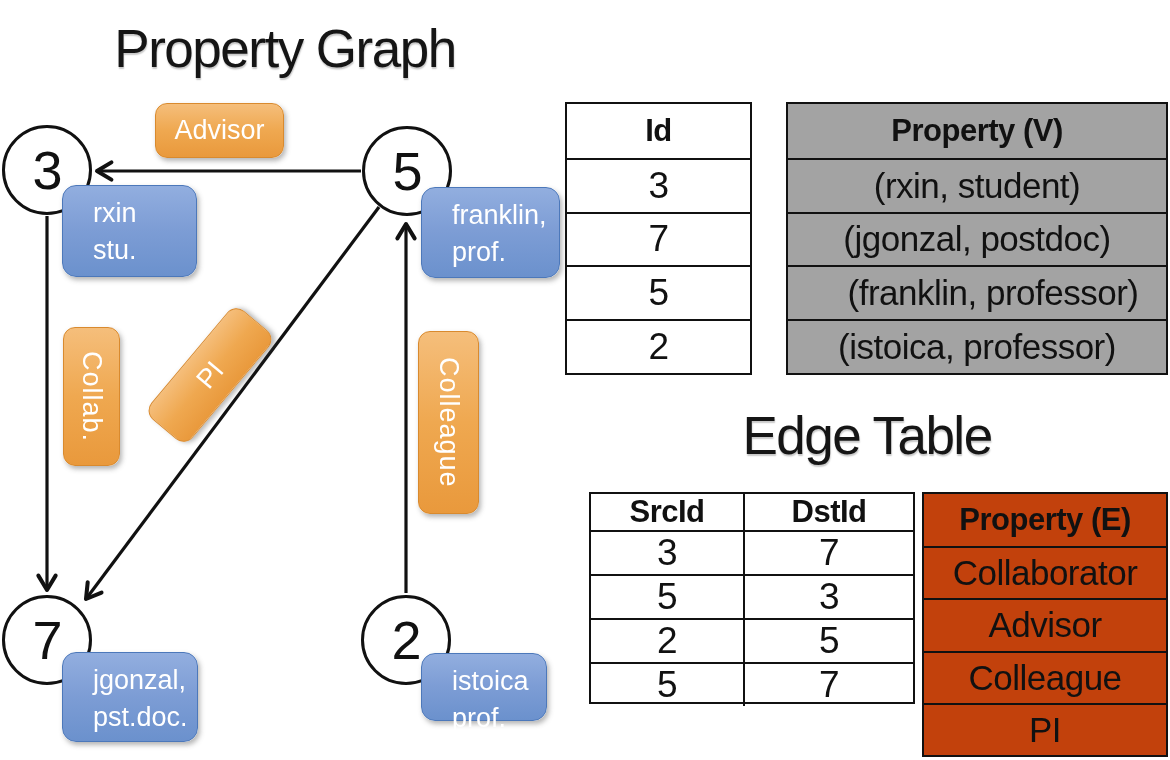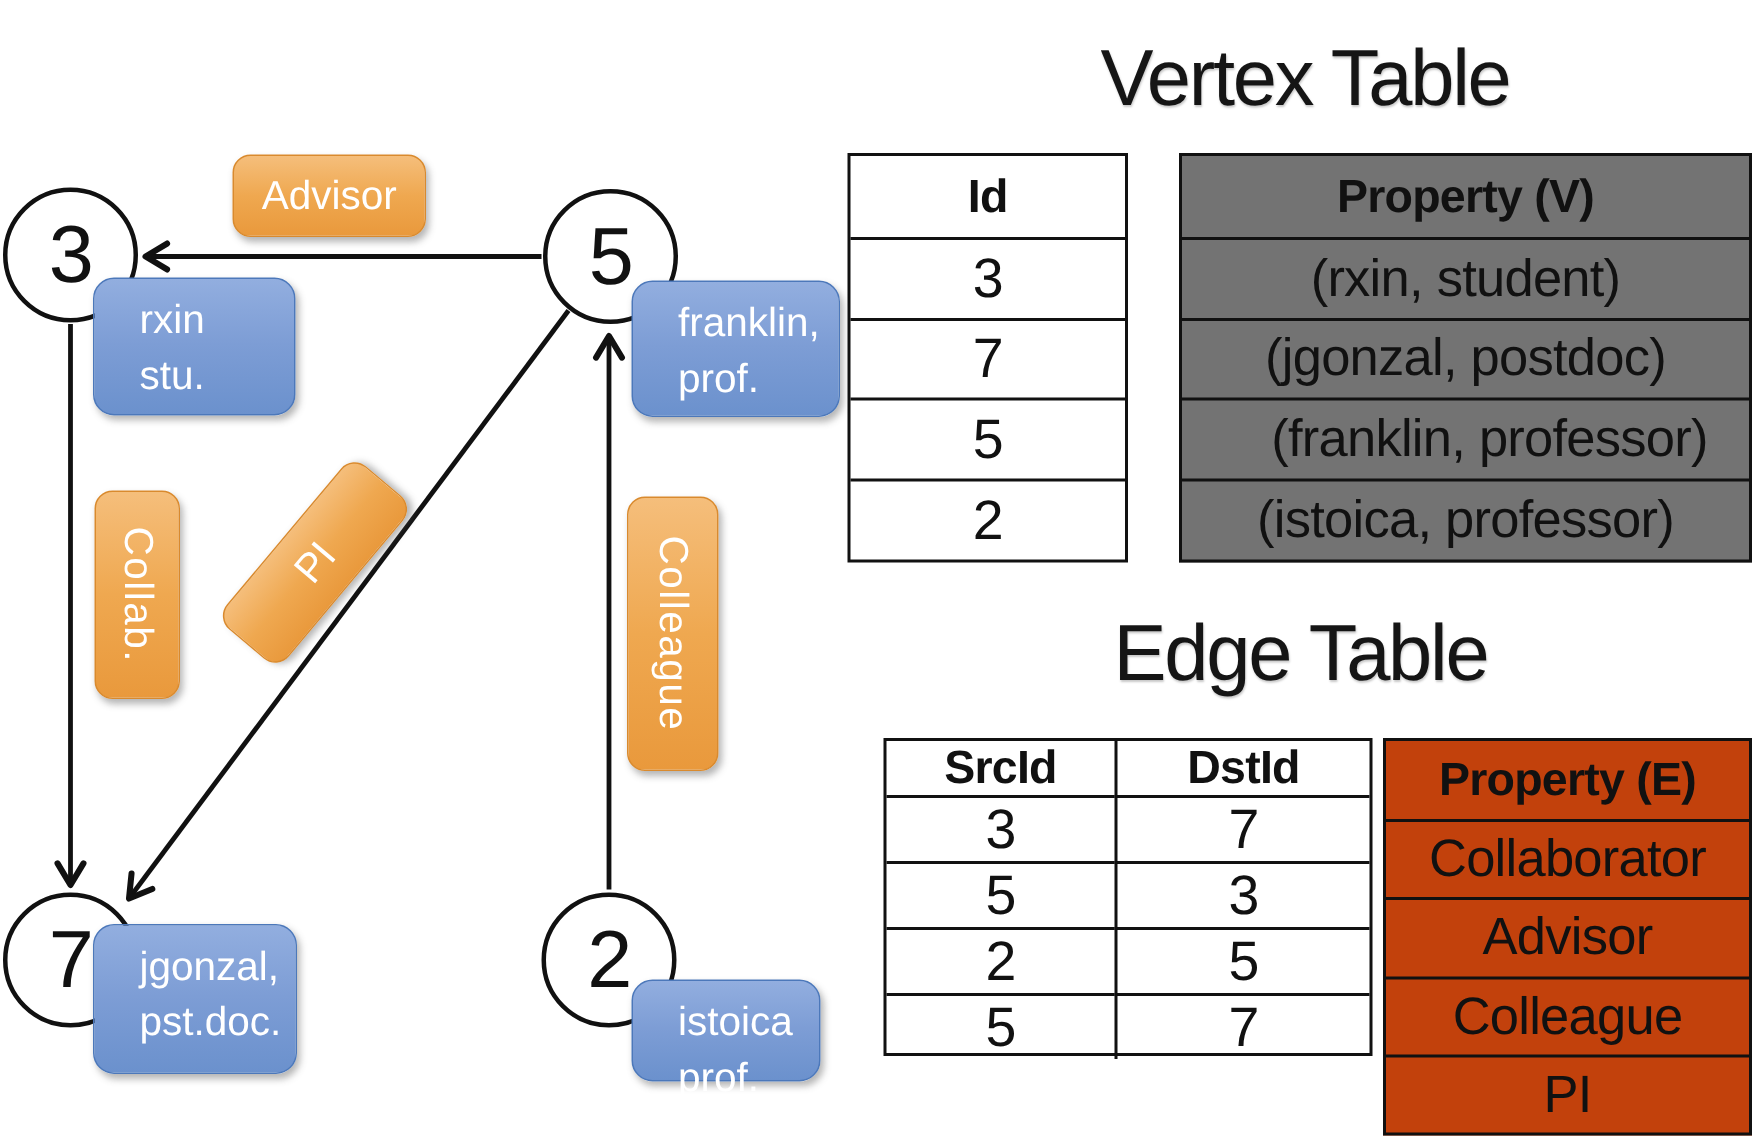--- a/index.html
+++ b/index.html
@@ -26,30 +26,31 @@
         box-shadow:2px 3px 5px rgba(90,90,90,0.45);}
   .vert{writing-mode:vertical-rl;letter-spacing:1px;}
   
   .sub-table{position:absolute;border:2.5px solid #111;box-sizing:border-box;background:#fff;
              display:grid;grid-template-rows:repeat(5,1fr);}
   .sub-table .cell{display:flex;align-items:center;justify-content:center;
                    font-size:37px;letter-spacing:-0.5px;white-space:nowrap;}
   .sub-table .cell.hdr{font-size:31px;font-weight:bold;letter-spacing:-0.5px;}
   .rowline{border-top:2.5px solid #111;}
   .colline{border-left:2.5px solid #111;}
-  #vt-prop{background:#737373;}
+  #vt-prop{background:#a3a3a3;}
   #et-prop{background:#c2410c;}
   #et-ids{grid-template-columns:152px 1fr;}
   svg{position:absolute;left:0;top:0;z-index:1;}
 </style>
 </head>
 <body>
 
 <div id="root">
 
+  <div class="abs big-title" style="left:40px;top:18px;width:490px;">Property Graph</div>
 
   <svg width="585" height="760">
     <defs>
       <marker id="arr" viewBox="0 0 12 12" refX="10" refY="6" markerWidth="7.2" markerHeight="7.2" orient="auto">
         <path d="M2.5,1.5 L10,6 L2.5,10.5" fill="none" stroke="#111" stroke-width="2.1" stroke-linecap="round" stroke-linejoin="round"></path>
       </marker>
     </defs>
     <line x1="361" y1="171" x2="97" y2="171" stroke="#111" stroke-width="3.2" marker-end="url(#arr)"></line>
     <line x1="47" y1="216" x2="47" y2="590" stroke="#111" stroke-width="3.2" marker-end="url(#arr)"></line>
     <line x1="379" y1="207" x2="86" y2="599" stroke="#111" stroke-width="3.2" marker-end="url(#arr)"></line>
@@ -70,39 +71,38 @@
     </div>
 
   <div class="vbox" style="left:62px;top:185px;width:135px;height:92px;box-sizing:border-box;">
     <span>rxin</span>
     <span>stu.</span>
   </div>
   <div class="vbox" style="left:421px;top:187px;width:139px;height:91px;box-sizing:border-box;">
     <span>franklin,</span>
     <span>prof.</span>
   </div>
-  <div class="vbox" style="left:62px;top:616px;width:136px;height:100px;box-sizing:border-box;">
+  <div class="vbox" style="left:62px;top:652px;width:136px;height:90px;box-sizing:border-box;">
     <span>jgonzal,</span>
     <span>pst.doc.</span>
   </div>
   <div class="vbox" style="left:421px;top:653px;width:126px;height:68px;box-sizing:border-box;">
     <span>istoica</span>
     <span>prof.</span>
   </div>
 
   <div class="ebox" style="left:155px;top:103px;width:127px;height:53px;">Advisor</div>
   <div class="ebox" style="left:63px;top:327px;width:55px;height:137px;">
     <span class="vert">Collab.</span>
   </div>
   <div class="ebox" style="left:139px;top:348px;width:140px;height:52px;transform:rotate(-50deg);">PI</div>
   <div class="ebox" style="left:418px;top:331px;width:59px;height:181px;">
     <span class="vert">Colleague</span>
   </div>
 
-  <div class="abs big-title" style="left:620px;top:22px;width:500px;">Vertex Table</div>
 
   <div class="sub-table" id="vt-id" style="left:565px;top:102px;width:187px;height:273px;">
     <div class="cell hdr">Id</div>
     <div class="cell rowline">3</div>
     <div class="cell rowline">7</div>
     <div class="cell rowline">5</div>
     <div class="cell rowline">2</div>
   </div>
 
   <div class="sub-table" id="vt-prop" style="left:786px;top:102px;width:382px;height:273px;">

